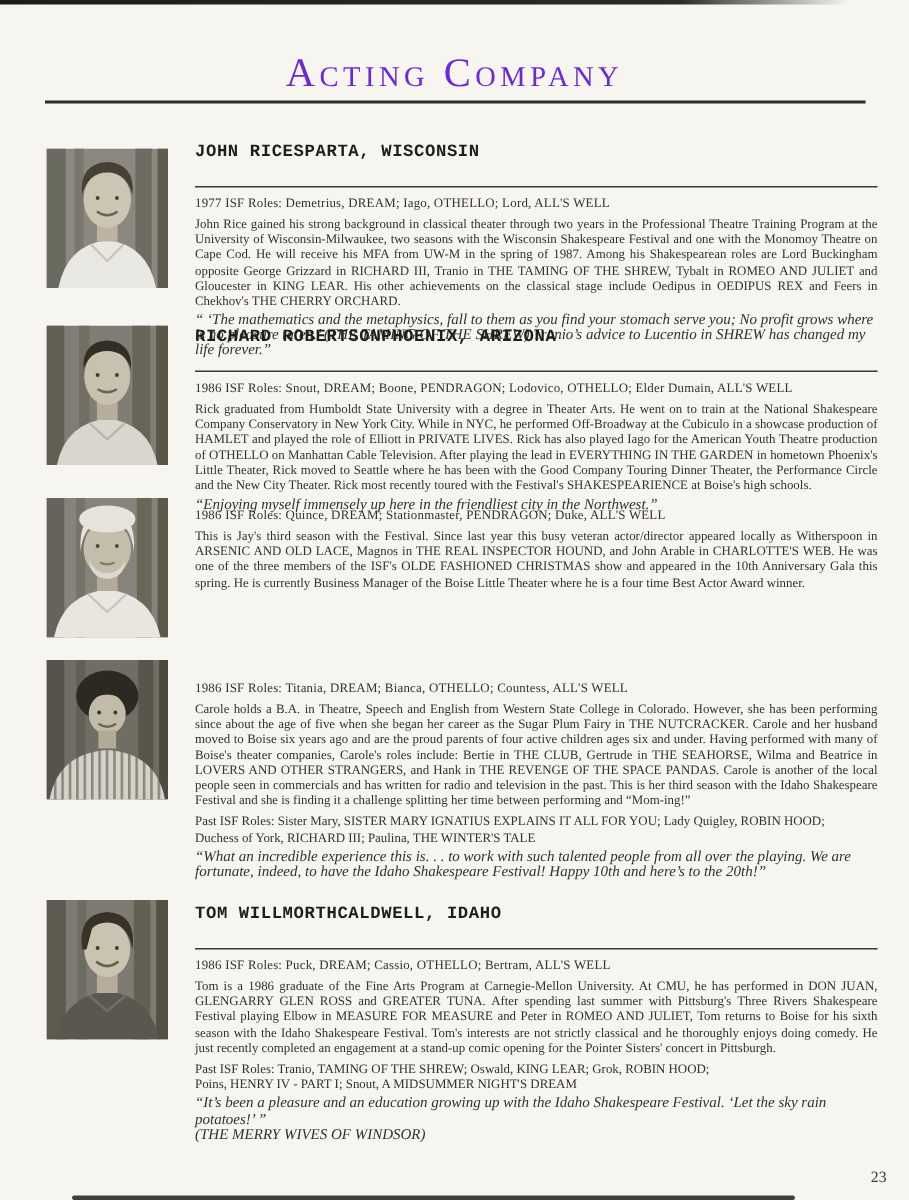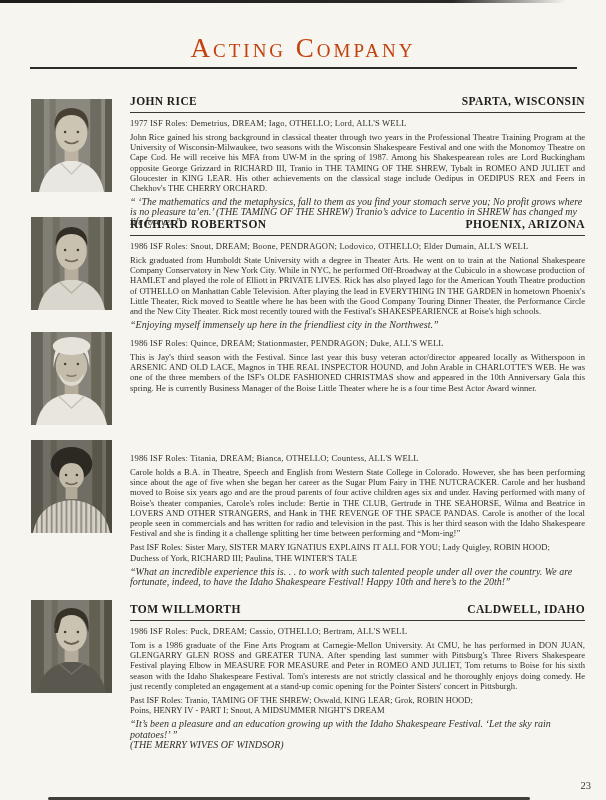--- a/index.html
+++ b/index.html
@@ -15,35 +15,35 @@
   }
   .scan-bottom{
     position:absolute;left:48px;bottom:0;width:482px;height:3px;
     background:#403f3a;border-radius:2px;
   }
   .masthead{
     position:absolute;top:33px;left:0;width:606px;text-align:center;
   }
   .masthead-title{
     font-variant:small-caps;
-    font-size:27px;letter-spacing:3px;color:#c2410c;font-weight:500;
+    font-size:27px;letter-spacing:3px;color:#6d28d9;font-weight:500;
   }
   .masthead-rule{
     position:absolute;top:67px;left:30px;width:547px;height:2px;background:#2c2b27;
   }
   .entry{position:absolute;left:0;width:606px;}
   .e1{top:95px;} .e2{top:218px;} .e3{top:333px;} .e4{top:448px;} .e5{top:603px;}
   .photo{position:absolute;left:31px;width:81px;height:93px;display:block;}
   .e1 .photo{top:4px;} .e2 .photo{top:-1px;} .e3 .photo{top:-1px;}
   .e4 .photo{top:-8px;} .e5 .photo{top:-3px;}
   .content{margin-left:130px;margin-right:21px;}
   .name-row{
-    display:flex;justify-content:space-between;align-items:baseline;
-    border-bottom:1.5px solid #393831;padding-bottom:5px;
-    font-weight:bold;font-size:11.5px;letter-spacing:0.4px;color:#1f1e1a;
+    display:flex;justify-content:flex-start;align-items:baseline;
+    border-bottom:1.5px solid #393831;padding-bottom:16px;
+    font-weight:bold;font-size:11.5px;letter-spacing:0.4px;color:#1f1e1a;font-family:Liberation Mono, monospace;
   }
   .roles{font-size:8.6px;margin-top:5px;letter-spacing:0.15px;}
   .bio{font-size:8.6px;line-height:10.2px;text-align:justify;margin-top:4px;}
   .past{font-size:8.6px;line-height:10.2px;margin-top:4px;white-space:pre-line;}
   .quote{font-size:10px;line-height:10.1px;font-style:italic;margin-top:4px;white-space:pre-line;}
   .page-number{
     position:absolute;right:15px;bottom:9px;font-size:10.5px;color:#3a3934;text-align:right;
   }
 </style>
 </head>
@@ -154,21 +154,21 @@
     <rect x="35" y="47" width="12" height="12" fill="#b2a996"></rect>
     <circle cx="35.5" cy="35" r="1.3" fill="#39342c"></circle>
       <circle cx="46.5" cy="35" r="1.3" fill="#39342c"></circle>
     <path d="M35 42.5 Q41 46.5 47 42.5" stroke="#6e6455" stroke-width="1.6" fill="none"></path>
   </svg>
   <div class="content">
     <div class="roles">1986 ISF Roles: Titania, DREAM; Bianca, OTHELLO; Countess, ALL'S WELL</div>
     <div class="bio">Carole holds a B.A. in Theatre, Speech and English from Western State College in Colorado. However, she has been performing since about the age of five when she began her career as the Sugar Plum Fairy in THE NUTCRACKER. Carole and her husband moved to Boise six years ago and are the proud parents of four active children ages six and under. Having performed with many of Boise's theater companies, Carole's roles include: Bertie in THE CLUB, Gertrude in THE SEAHORSE, Wilma and Beatrice in LOVERS AND OTHER STRANGERS, and Hank in THE REVENGE OF THE SPACE PANDAS. Carole is another of the local people seen in commercials and has written for radio and television in the past. This is her third season with the Idaho Shakespeare Festival and she is finding it a challenge splitting her time between performing and “Mom-ing!”</div>
     <div class="past">Past ISF Roles: Sister Mary, SISTER MARY IGNATIUS EXPLAINS IT ALL FOR YOU; Lady Quigley, ROBIN HOOD;
 Duchess of York, RICHARD III; Paulina, THE WINTER'S TALE</div>
-    <div class="quote">“What an incredible experience this is. . . to work with such talented people under all over the country. We are fortunate, indeed, to have the Idaho Shakespeare Festival! Happy 10th and here’s to the 20th!”</div>
+    <div class="quote">“What an incredible experience this is. . . to work with such talented people from all over the playing. We are fortunate, indeed, to have the Idaho Shakespeare Festival! Happy 10th and here’s to the 20th!”</div>
   </div>
 </div>
 
 <div class="entry e5">
   <svg class="photo" viewBox="0 0 82 93" preserveAspectRatio="none" role="img" aria-label="black and white headshot of smiling young man with tousled dark hair in dark collared shirt">
     <rect width="82" height="93" fill="#7c7a71"></rect>
     <rect x="0" width="13" height="93" fill="#5d5b50"></rect>
     <rect x="21" width="6" height="93" fill="#6e6b60"></rect>
     <rect x="59" width="11" height="93" fill="#636052"></rect>
     <rect x="74" width="8" height="93" fill="#535145"></rect>

